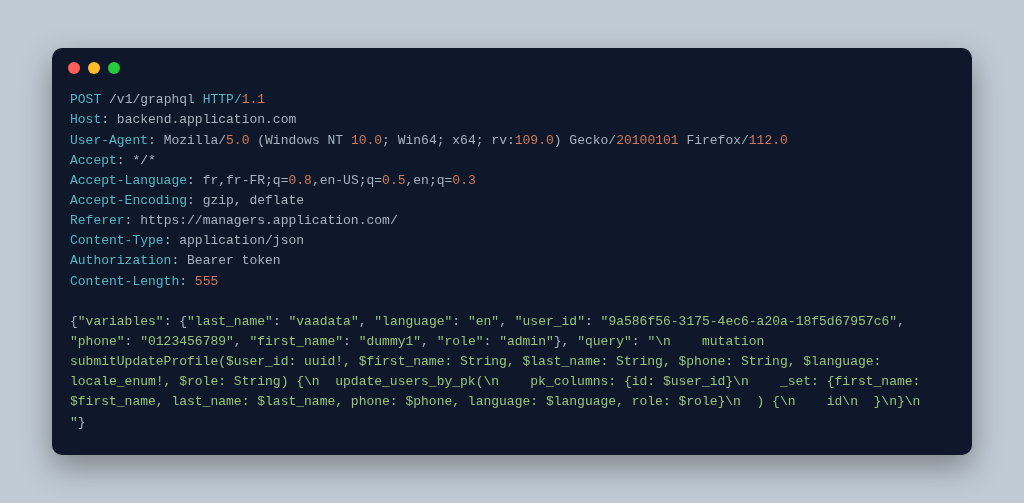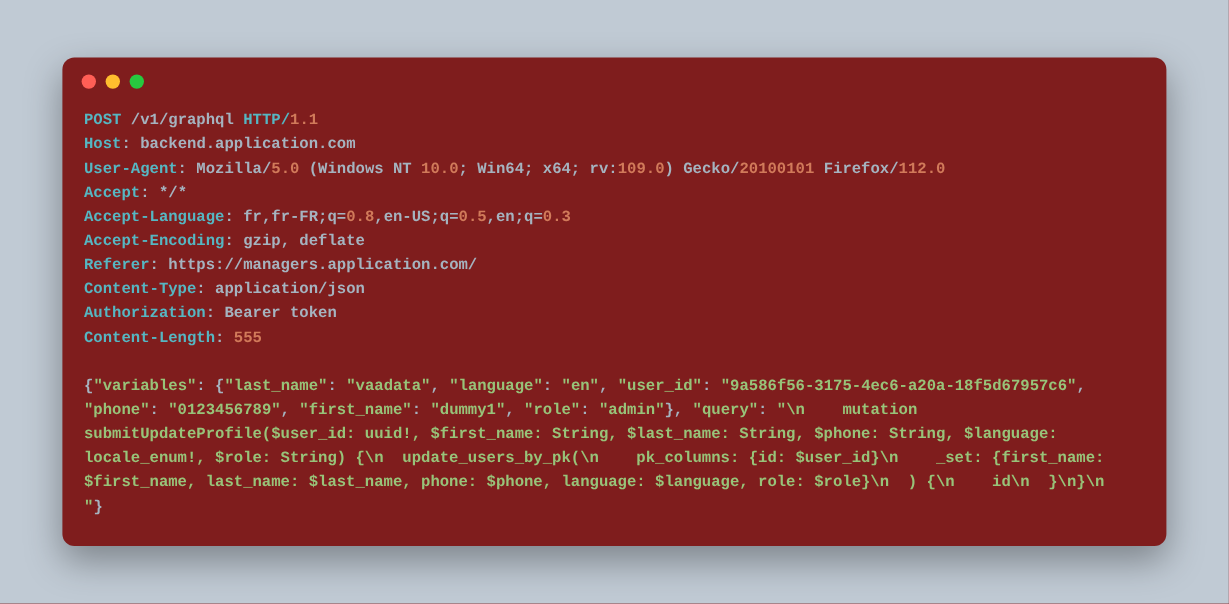--- a/index.html
+++ b/index.html
@@ -6,26 +6,25 @@
   body {
     background: #c0cad4;
     width: 1024px;
     height: 503px;
     display: flex;
     align-items: center;
     justify-content: center;
     font-family: "SF Mono", Monaco, Menlo, Consolas, "Courier New", monospace;
   }
   .window {
-    background: #7f1d1d;
+    background: #0f172a;
     width: 920px;
     border-radius: 10px;
     box-shadow: 0 12px 30px rgba(0,0,0,0.35);
     overflow: hidden;
-    font-weight: bold;
   }
   .titlebar {
     display: flex;
     gap: 8px;
     padding: 14px 16px 6px 16px;
   }
   .dot {
     width: 12px;
     height: 12px;
     border-radius: 50%;

